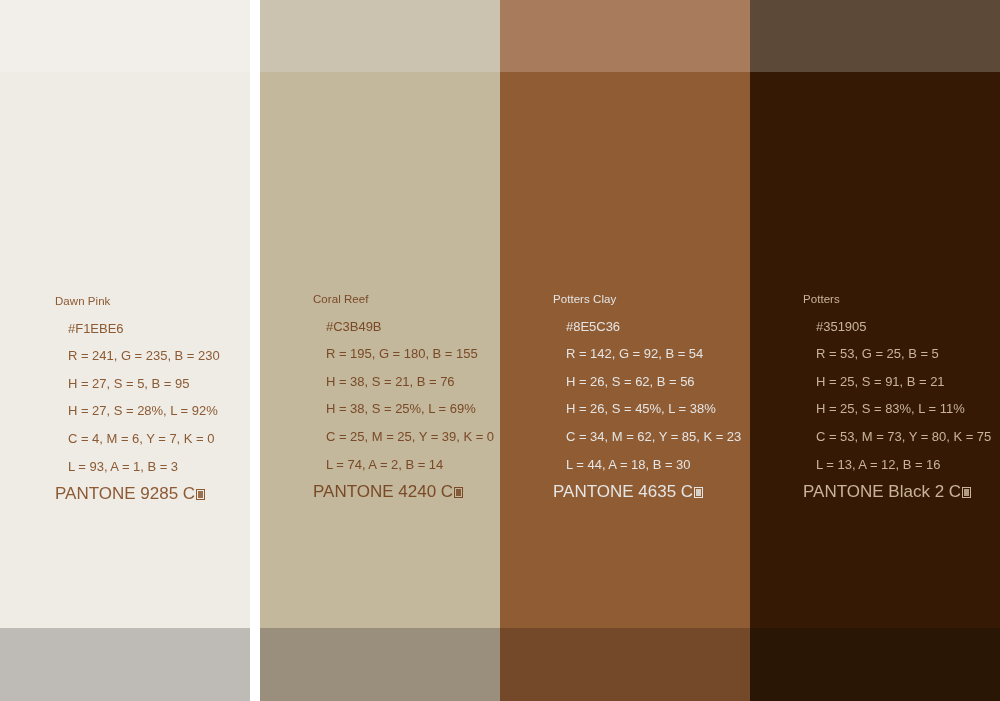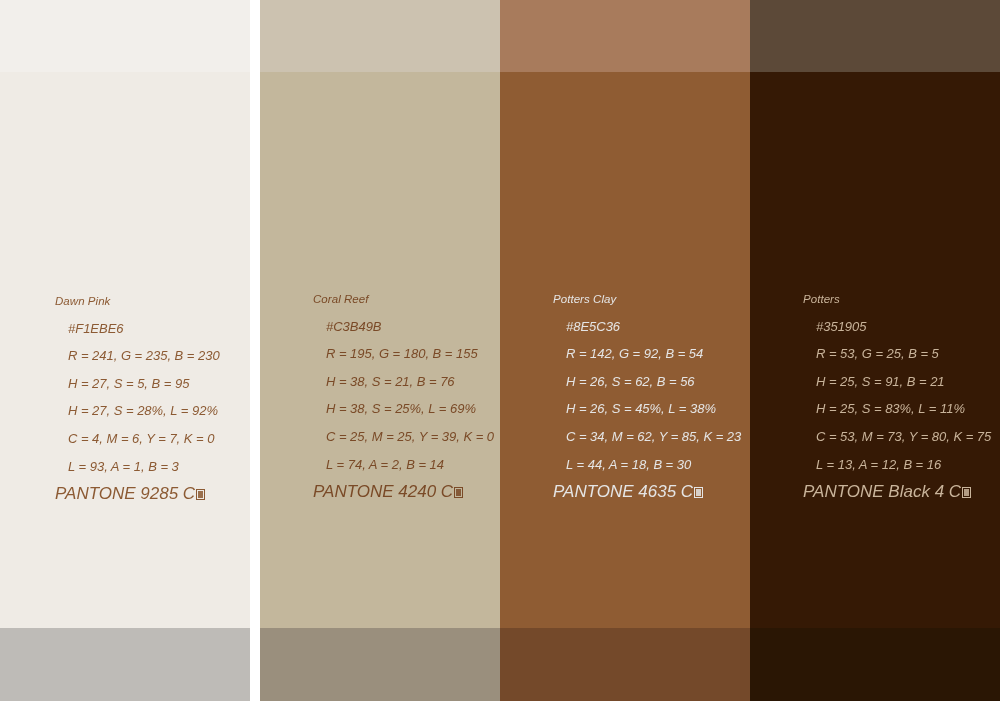--- a/index.html
+++ b/index.html
@@ -45,21 +45,20 @@
     width: 100%;
     flex: 0 0 73px;
   }
 
   .info-block {
     position: absolute;
     left: 55px;
     top: 222px;
     width: 195px;
     line-height: 14.6px;
-    font-style: italic;
   }
   .col-2 .info-block,
   .col-3 .info-block,
   .col-4 .info-block {
     left: 53px;
     top: 220px;
   }
 
   .color-name {
     font-size: 11.5px;
@@ -159,19 +158,19 @@
     <div class="band-top" style="background: rgb(92, 73, 56);"></div>
     <div class="band-main" style="background: rgb(53, 25, 5);">
       <div class="info-block" style="color: rgb(201, 180, 155);">
         <p class="color-name">Potters</p>
         <p class="spec-line">#351905</p>
         <p class="spec-line">R = 53, G = 25, B = 5</p>
         <p class="spec-line">H = 25, S = 91, B = 21</p>
         <p class="spec-line">H = 25, S = 83%, L = 11%</p>
         <p class="spec-line">C = 53, M = 73, Y = 80, K = 75</p>
         <p class="spec-line">L = 13, A = 12, B = 16</p>
-        <p class="pantone-line"><span>PANTONE Black 4 C</span><span class="tofu"></span></p>
+        <p class="pantone-line"><span>PANTONE Black 2 C</span><span class="tofu"></span></p>
       </div>
     </div>
     <div class="band-bottom" style="background: rgb(42, 22, 4);"></div>
   </div>
 
 </div>
 
 </body></html>

